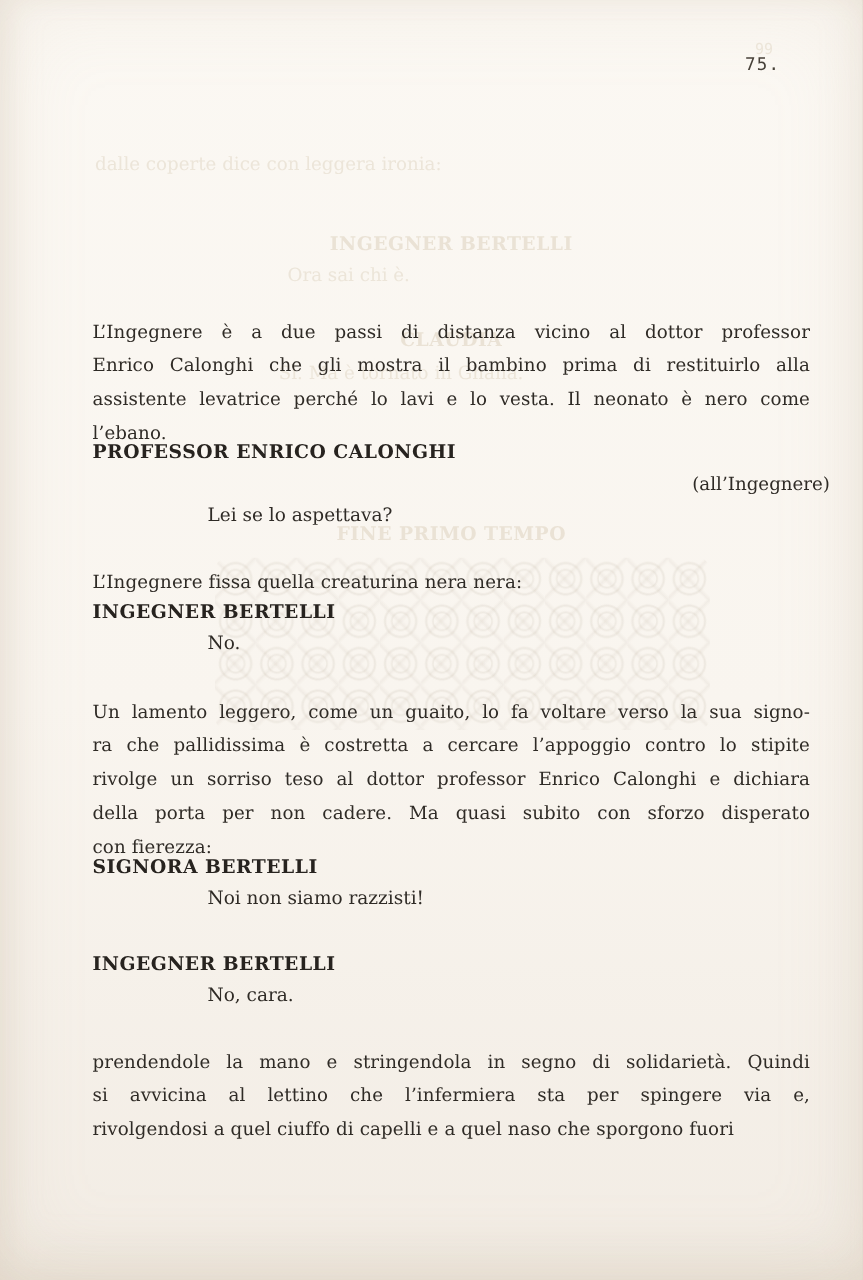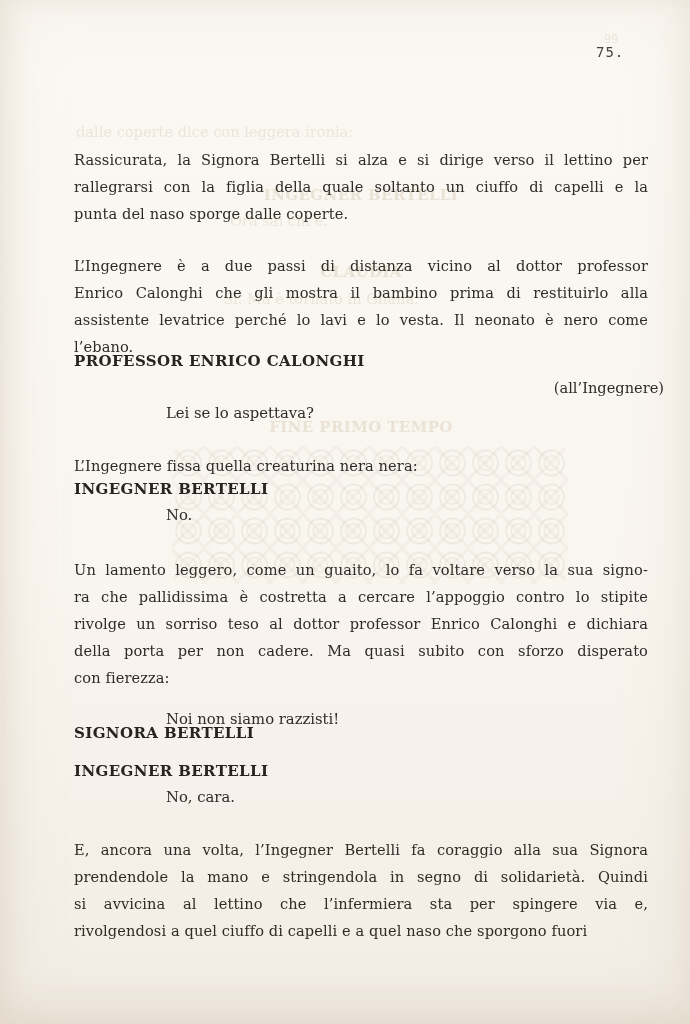--- a/index.html
+++ b/index.html
@@ -82,25 +82,20 @@
 
   <div class="ghost-left ghost" style="top:123px;">dalle coperte dice con leggera ironia:</div>
   <div class="ghost-cue ghost-bold" style="top:186px;">INGEGNER BERTELLI</div>
   <div class="ghost-dial ghost" style="left:190px; top:212px;">Ora sai chi è.</div>
   <div class="ghost-cue ghost-bold" style="top:263px;">CLAUDIA</div>
   <div class="ghost-dial ghost" style="left:183px; top:290px;">Sì. Ma è tornato in Ghana.</div>
   <div class="ghost-cue ghost-bold" style="top:418px;">FINE PRIMO TEMPO</div>
 
   <div class="watermark"></div>
 
-  <div class="para" style="top:146px;">
-    <div class="jl">Rassicurata, la Signora Bertelli si alza e si dirige verso il lettino per</div>
-    <div class="jl">rallegrarsi con la figlia della quale soltanto un ciuffo di capelli e la</div>
-    <div class="ll">punta del naso sporge dalle coperte.</div>
-  </div>
 
   <div class="para" style="top:252px;">
     <div class="jl">L’Ingegnere è a due passi di distanza vicino al dottor professor</div>
     <div class="jl">Enrico Calonghi che gli mostra il bambino prima di restituirlo alla</div>
     <div class="jl">assistente levatrice perché lo lavi e lo vesta. Il neonato è nero come</div>
     <div class="ll">l’ebano.</div>
   </div>
 
   <div class="cue" style="top:352px;">PROFESSOR ENRICO CALONGHI</div>
   <div class="paren" style="top:379px;">(all’Ingegnere)</div>
@@ -114,26 +109,25 @@
   <div class="dial" style="top:506px;">No.</div>
 
   <div class="para" style="top:556px;">
     <div class="jl">Un lamento leggero, come un guaito, lo fa voltare verso la sua signo-</div>
     <div class="jl">ra che pallidissima è costretta a cercare l’appoggio contro lo stipite</div>
     <div class="jl">rivolge un sorriso teso al dottor professor Enrico Calonghi e dichiara</div>
     <div class="jl">della porta per non cadere. Ma quasi subito con sforzo disperato</div>
     <div class="ll">con fierezza:</div>
   </div>
 
-  <div class="cue" style="top:724px;">SIGNORA BERTELLI</div>
+  <div class="cue" style="top:684px;">SIGNORA BERTELLI</div>
   <div class="dial" style="top:710px;">Noi non siamo razzisti!</div>
 
   <div class="cue" style="top:762px;">INGEGNER BERTELLI</div>
   <div class="dial" style="top:788px;">No, cara.</div>
 
   <div class="para" style="top:836px;">
-    <div class="jl">E, ancora una volta, l’Ingegner Bertelli fa coraggio alla sua Signora</div>
     <div class="jl">prendendole la mano e stringendola in segno di solidarietà. Quindi</div>
     <div class="jl">si avvicina al lettino che l’infermiera sta per spingere via e,</div>
     <div class="ll">rivolgendosi a quel ciuffo di capelli e a quel naso che sporgono fuori</div>
   </div>
 
 </div>
 
 </body></html>

